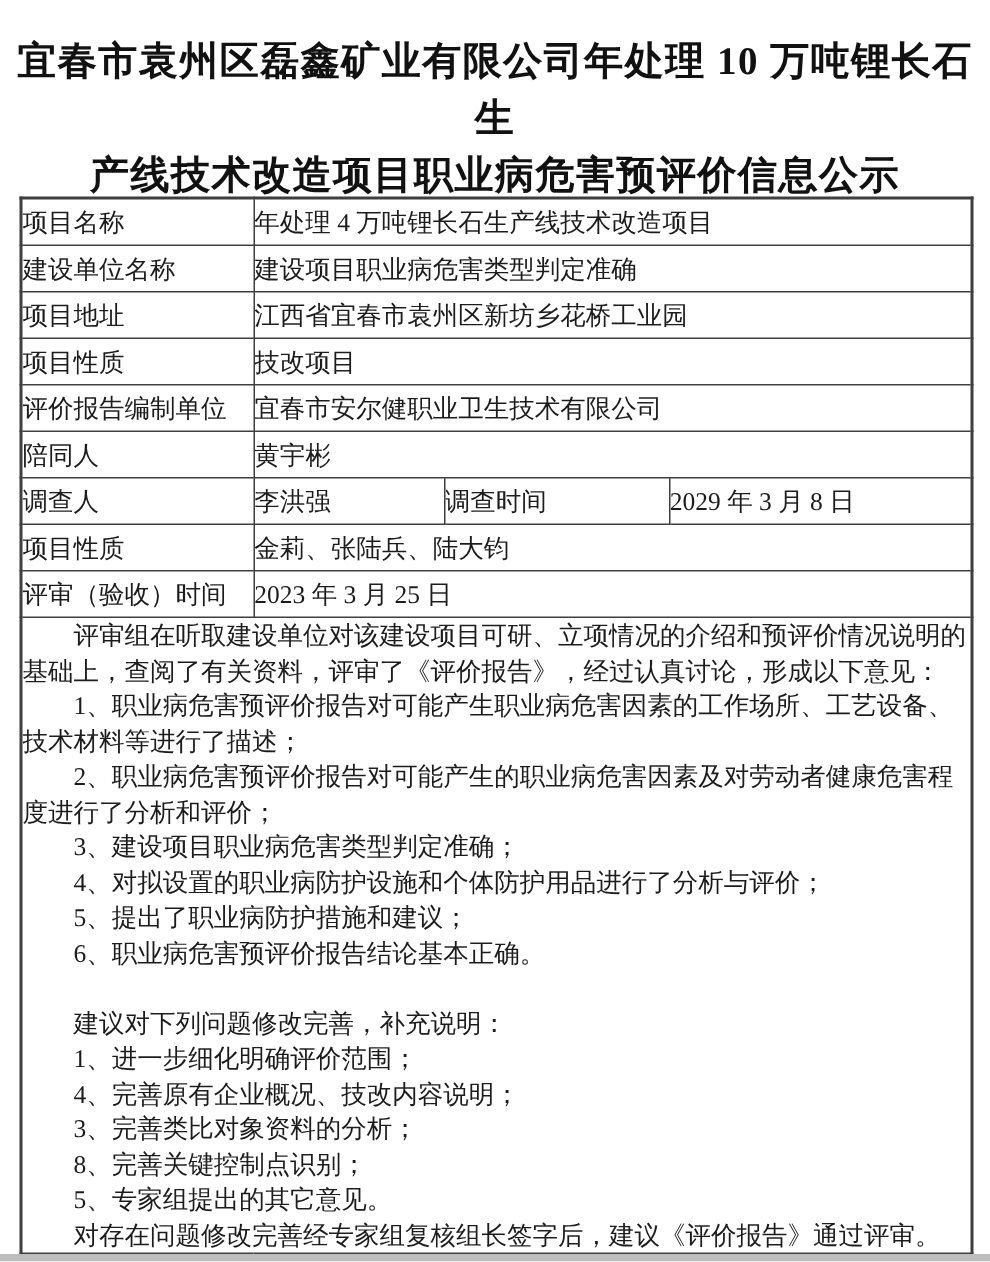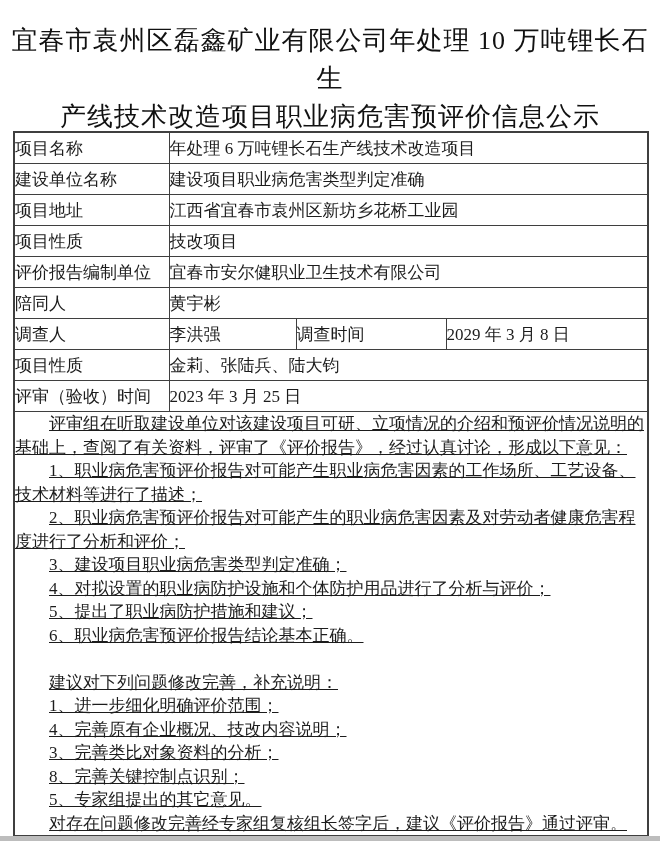--- a/index.html
+++ b/index.html
@@ -11,21 +11,21 @@
     height: 841px;
     background: #ffffff;
     color: #1c1c1c;
     font-family: "Liberation Serif", "DejaVu Serif", serif;
     position: relative;
     overflow: hidden;
   }
   .doc-title {
     padding-top: 22px;
     text-align: center;
-    font-weight: 400;
+    font-weight: 700;
     font-size: 26px;
     line-height: 38px;
     letter-spacing: 1px;
     color: #111111;
   }
   table.info-table {
     position: absolute;
     left: 13px;
     top: 131px;
     width: 634px;
@@ -49,21 +49,20 @@
     vertical-align: top;
     padding: 2px 4px 2px 3px;
     white-space: normal;
   }
   .op-line {
     height: 23.5px;
     line-height: 23.5px;
     font-size: 17px;
     white-space: nowrap;
     overflow: hidden;
-    text-decoration: underline;
   }
   .op-line.ind {
     padding-left: 34px;
   }
   .bottom-strip {
     position: absolute;
     left: 0;
     top: 836px;
     width: 660px;
     height: 5px;
@@ -81,21 +80,21 @@
 <table class="info-table">
   <colgroup>
     <col style="width:155px">
     <col style="width:127px">
     <col style="width:150px">
     <col style="width:202px">
   </colgroup>
   <tbody>
     <tr>
       <td>项目名称</td>
-      <td colspan="3">年处理 6 万吨锂长石生产线技术改造项目</td>
+      <td colspan="3">年处理 4 万吨锂长石生产线技术改造项目</td>
     </tr>
     <tr>
       <td>建设单位名称</td>
       <td colspan="3">建设项目职业病危害类型判定准确</td>
     </tr>
     <tr>
       <td>项目地址</td>
       <td colspan="3">江西省宜春市袁州区新坊乡花桥工业园</td>
     </tr>
     <tr>

